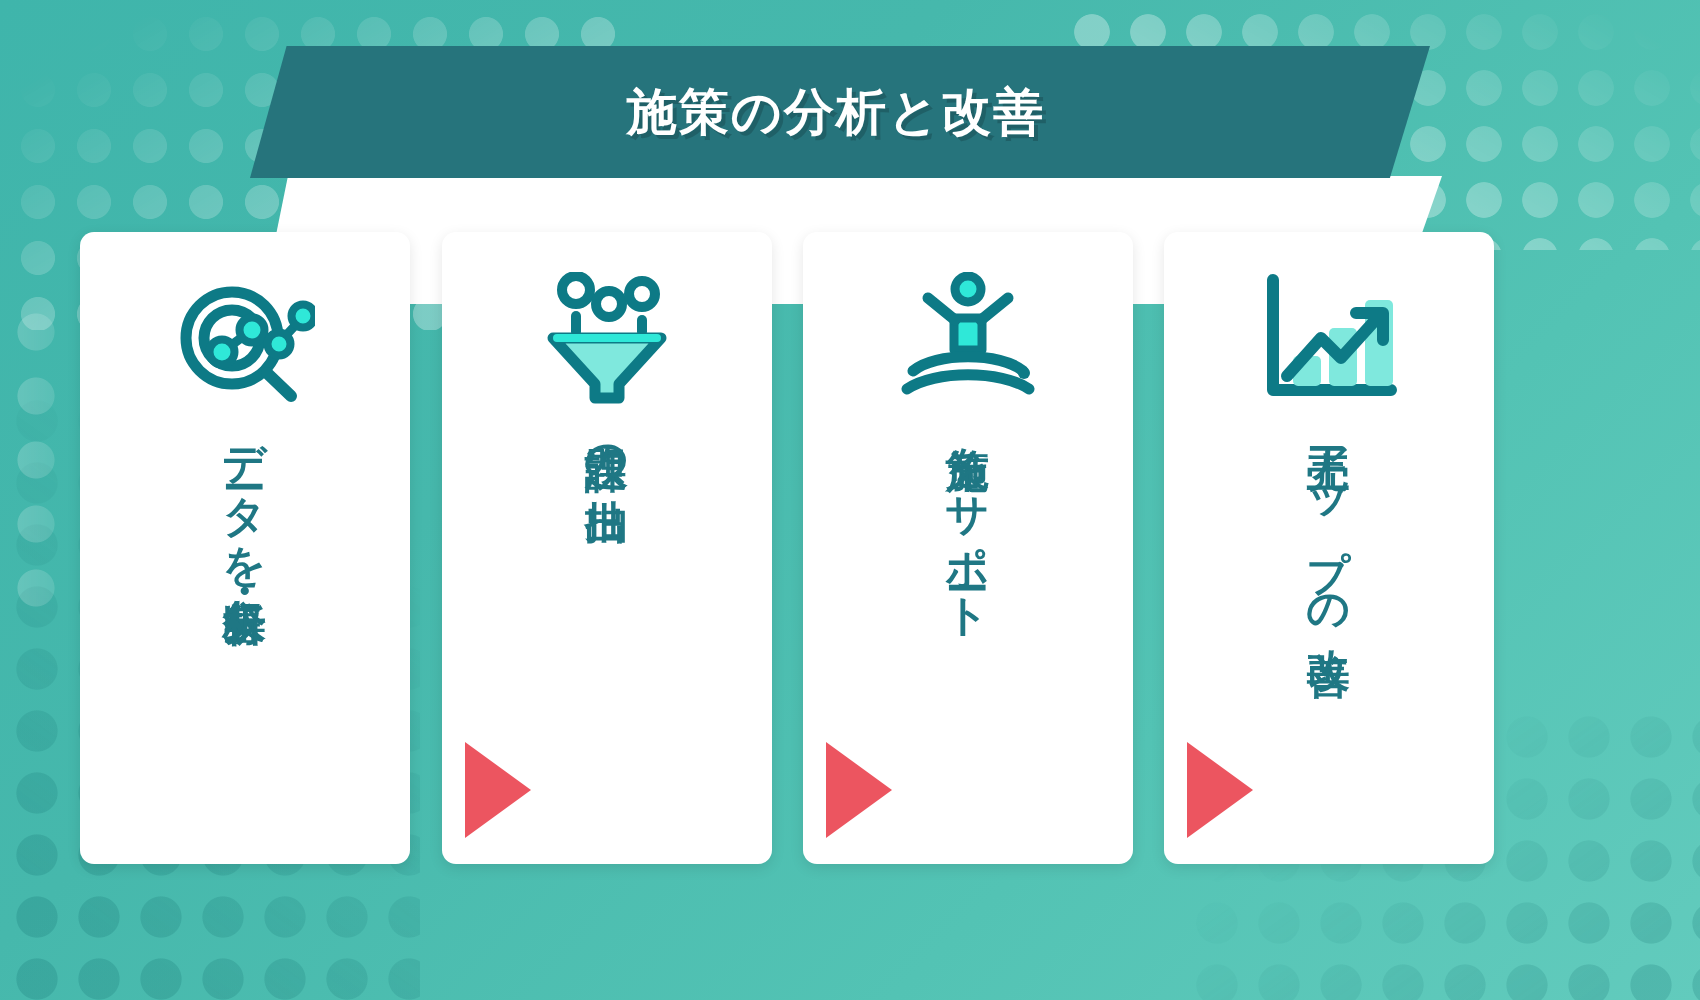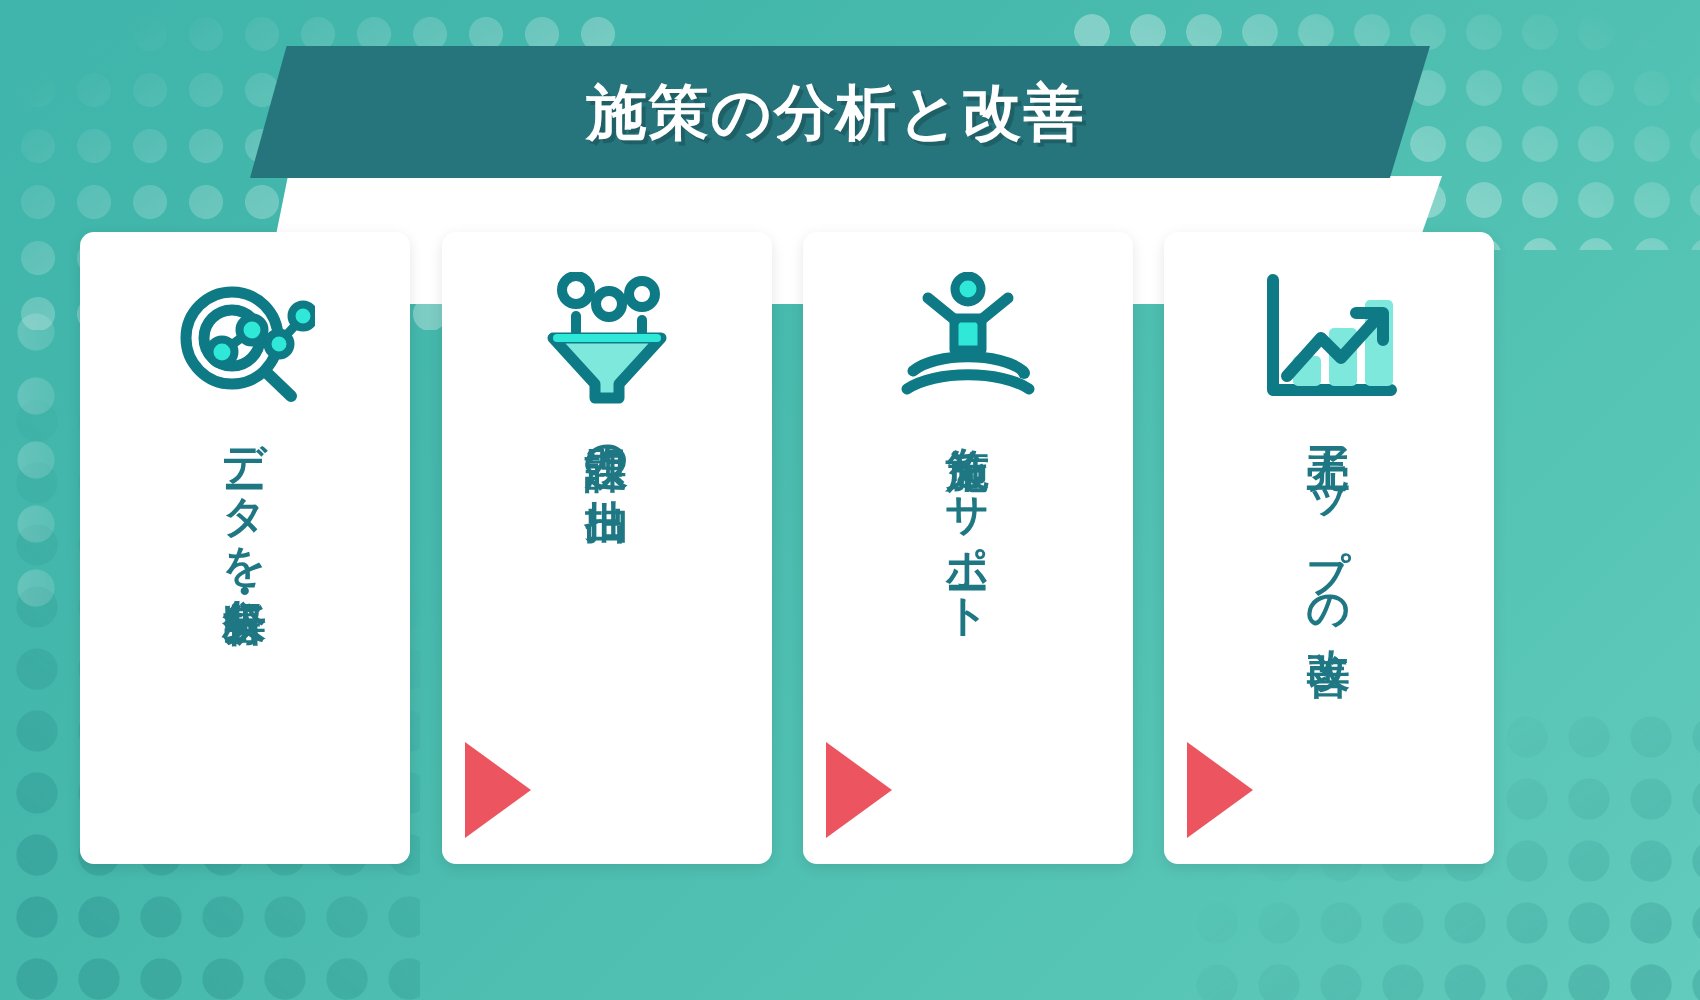--- a/index.html
+++ b/index.html
@@ -71,21 +71,21 @@
   }
   #banner-shape {
     position:absolute; left:250px; top:0px;
     width:1180px; height:132px;
     background:#26747c;
     clip-path:polygon(3.1% 0%, 100% 0%, 96.6% 100%, 0% 100%);
     display:flex; align-items:center; justify-content:center;
   }
   #banner-title {
     color:#ffffff;
-    font-size:60px;
+    font-size:50px;
     font-weight:700;
     letter-spacing:2px;
     line-height:1;
     text-shadow:4px 4px 0 rgba(0,0,0,0.17);
     white-space:nowrap;
     transform:translateX(-4px);
   }
 
   
   #cards-row {

